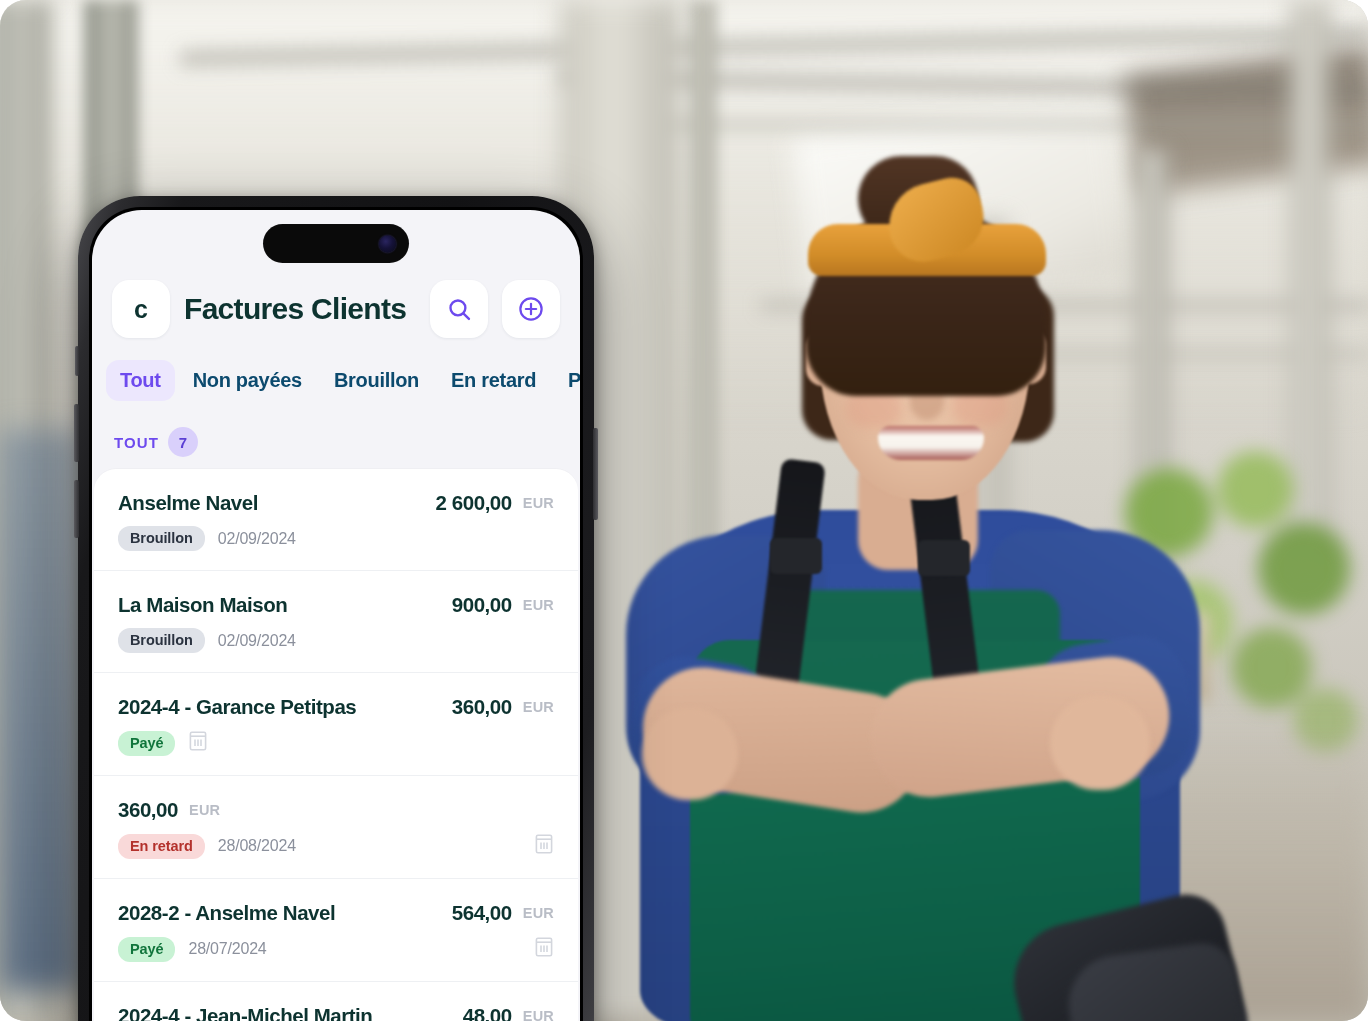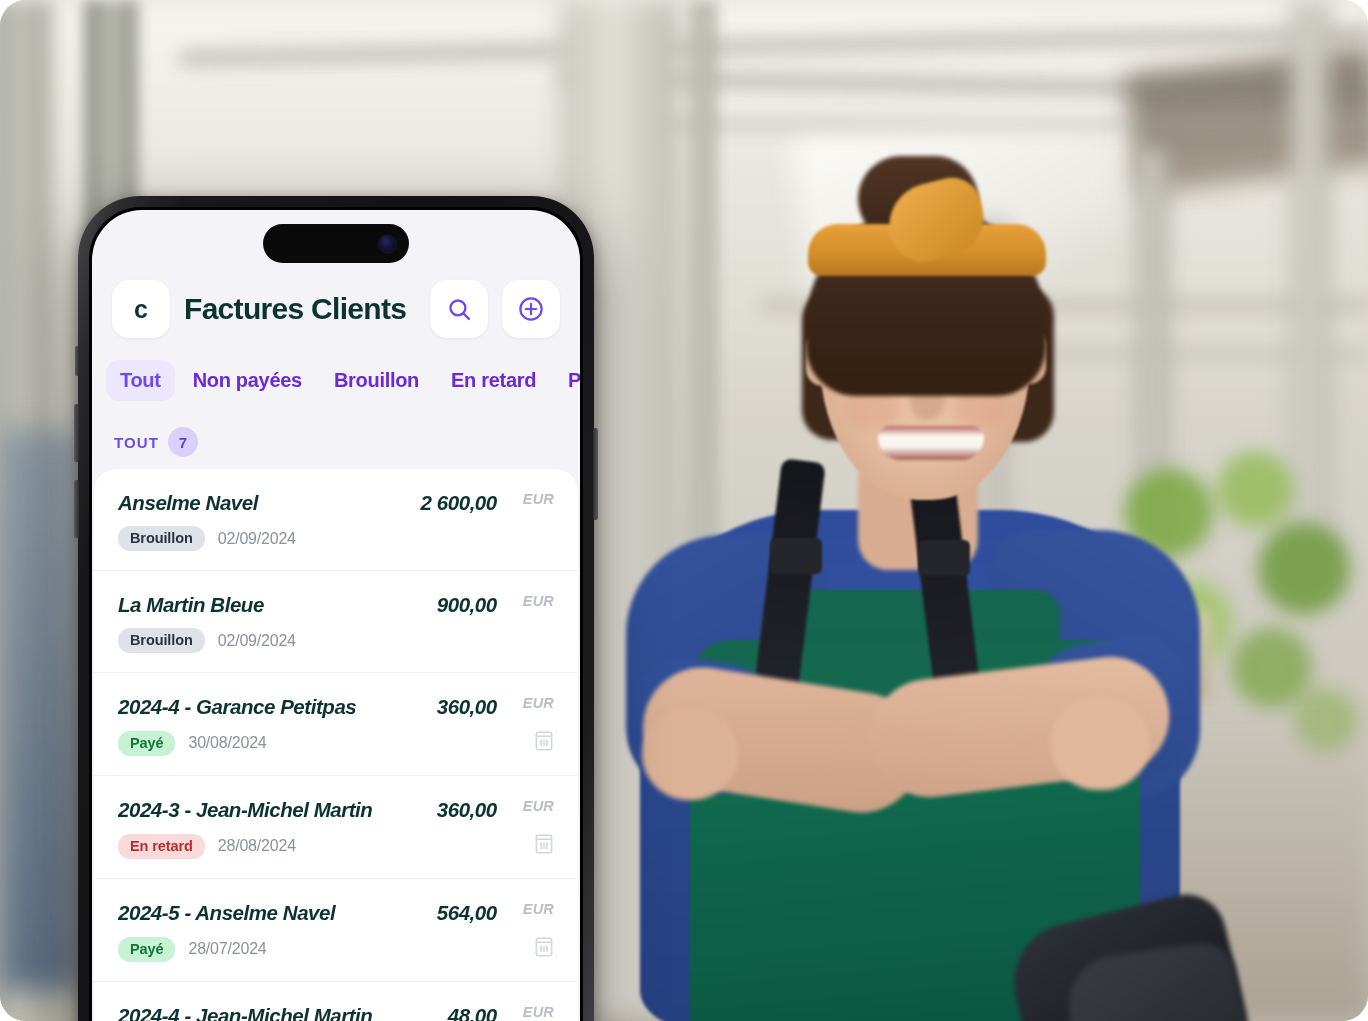--- a/index.html
+++ b/index.html
@@ -300,21 +300,21 @@
   .icon-btn svg { display:block; }
 
   
   .tabs {
     display:flex; align-items:center; gap:4px;
     padding:22px 14px 0 14px;
     overflow:hidden; white-space:nowrap;
   }
   .tab {
     font-size:20px; font-weight:700; letter-spacing:-.3px;
-    color:#6d28d9;
+    color:#0c4a6e;
     padding:9px 14px; border-radius:13px;
     cursor:pointer; flex:0 0 auto;
   }
   .tab.active { color:#6d4aee; background:#ece7fd; }
 
   
   .section-head {
     display:flex; align-items:center; gap:9px;
     padding:26px 22px 12px 22px;
   }
@@ -335,21 +335,21 @@
     border-radius:22px 22px 0 0;
     overflow:hidden;
     box-shadow:0 -1px 0 rgba(0,0,0,.02);
   }
   .row {
     padding:22px 24px 19px 24px;
     border-bottom:1px solid #eef0f3;
     cursor:pointer;
   }
   .row:last-child { border-bottom:none; }
-  .row-top { display:flex; align-items:flex-start; gap:26px;font-style:italic; }
+  .row-top { display:flex; align-items:center; gap:11px; }
   .row-name {
     flex:1 1 auto;
     font-size:20.5px; font-weight:700; letter-spacing:-.45px;
     color:#0d3330; white-space:nowrap; overflow:hidden;
   }
   .row-amount {
     font-size:20.5px; font-weight:700; letter-spacing:-.45px;
     color:#0d3330; white-space:nowrap;
   }
   .row-cur {
@@ -496,68 +496,66 @@
                 <span class="row-amount">2 600,00</span>
                 <span class="row-cur">EUR</span>
               </div>
               <div class="row-bot">
                 <span class="badge draft">Brouillon</span>
                 <span class="row-date">02/09/2024</span>
               </div>
             </div>
             <div class="row">
               <div class="row-top">
-                <span class="row-name">La Martin Bleue</span>
+                <span class="row-name">La Maison Maison</span>
                 <span class="row-amount">900,00</span>
                 <span class="row-cur">EUR</span>
               </div>
               <div class="row-bot">
                 <span class="badge draft">Brouillon</span>
                 <span class="row-date">02/09/2024</span>
               </div>
             </div>
             <div class="row">
               <div class="row-top">
                 <span class="row-name">2024-4 - Garance Petitpas</span>
                 <span class="row-amount">360,00</span>
                 <span class="row-cur">EUR</span>
               </div>
               <div class="row-bot">
                 <span class="badge paid">Payé</span>
-                <span class="row-date">30/08/2024</span>
                 <span><svg class="row-doc" viewBox="0 0 20 22" fill="none" stroke="#ccd0d8" stroke-width="1.6">
                     <rect x="2.4" y="2.2" width="15.2" height="17.6" rx="1.6"></rect>
                     <line x1="2.4" y1="6.2" x2="17.6" y2="6.2"></line>
                     <line x1="7" y1="9.6" x2="7" y2="16"></line>
                     <line x1="10" y1="9.6" x2="10" y2="16"></line>
                     <line x1="13" y1="9.6" x2="13" y2="16"></line>
                   </svg></span>
               </div>
             </div>
             <div class="row">
               <div class="row-top">
-                <span class="row-name">2024-3 - Jean-Michel  Martin</span>
                 <span class="row-amount">360,00</span>
                 <span class="row-cur">EUR</span>
               </div>
               <div class="row-bot">
                 <span class="badge overdue">En retard</span>
                 <span class="row-date">28/08/2024</span>
                 <span><svg class="row-doc" viewBox="0 0 20 22" fill="none" stroke="#ccd0d8" stroke-width="1.6">
                     <rect x="2.4" y="2.2" width="15.2" height="17.6" rx="1.6"></rect>
                     <line x1="2.4" y1="6.2" x2="17.6" y2="6.2"></line>
                     <line x1="7" y1="9.6" x2="7" y2="16"></line>
                     <line x1="10" y1="9.6" x2="10" y2="16"></line>
                     <line x1="13" y1="9.6" x2="13" y2="16"></line>
                   </svg></span>
               </div>
             </div>
             <div class="row">
               <div class="row-top">
-                <span class="row-name">2024-5 - Anselme  Navel</span>
+                <span class="row-name">2028-2 - Anselme  Navel</span>
                 <span class="row-amount">564,00</span>
                 <span class="row-cur">EUR</span>
               </div>
               <div class="row-bot">
                 <span class="badge paid">Payé</span>
                 <span class="row-date">28/07/2024</span>
                 <span><svg class="row-doc" viewBox="0 0 20 22" fill="none" stroke="#ccd0d8" stroke-width="1.6">
                     <rect x="2.4" y="2.2" width="15.2" height="17.6" rx="1.6"></rect>
                     <line x1="2.4" y1="6.2" x2="17.6" y2="6.2"></line>
                     <line x1="7" y1="9.6" x2="7" y2="16"></line>

